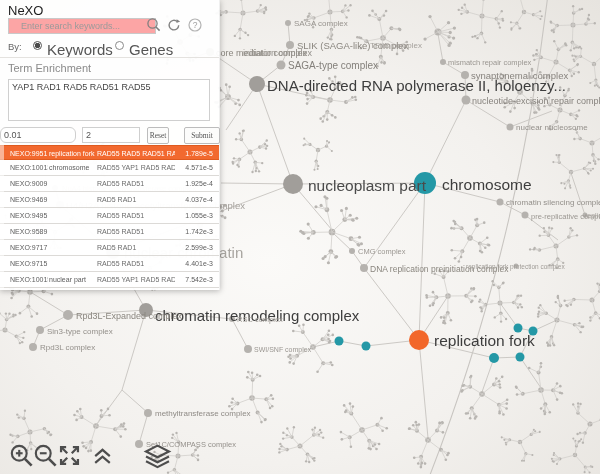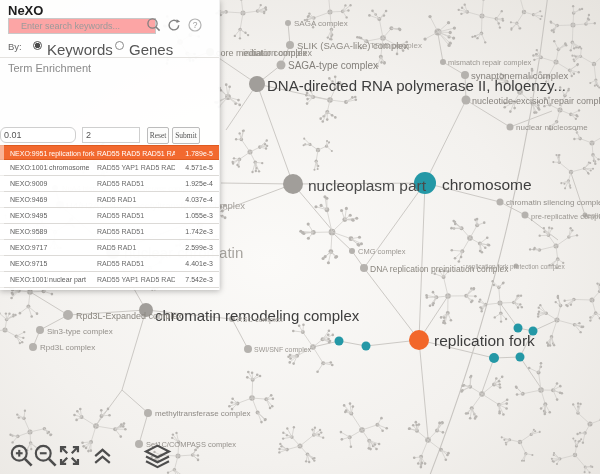--- a/index.html
+++ b/index.html
@@ -5,21 +5,21 @@
   html,body{margin:0;padding:0;background:#ddd;}
   .stage{position:relative;width:600px;height:474px;overflow:hidden;
     background:radial-gradient(ellipse at 45% 55%, #fbfaf8 0%, #f3f1ee 55%, #e7e4df 100%);
     font-family:"Liberation Sans", sans-serif;}
   svg text{font-family:"Liberation Sans", sans-serif;}
   
   .panel{position:absolute;left:0;top:0;width:219px;height:290px;
     background:rgba(255,255,255,0.93);box-shadow:0 1px 6px rgba(0,0,0,0.28);
     border-right:1px solid rgba(0,0,0,0.06);z-index:5;}
   .panel *{box-sizing:border-box;}
-  .p-title{position:absolute;left:8px;top:3px;font-size:13px;font-weight:bold;color:#1d1d1d;}
+  .p-title{position:absolute;left:8px;top:3px;font-size:13px;font-weight:normal;color:#1d1d1d;}
   .searchbox{position:absolute;left:8px;top:18px;width:148px;height:16px;border:1px solid #c9c9c9;
     font-size:9px;padding:0 12px;color:#555;background:#fca5a5;font-family:"Liberation Sans",sans-serif;}
   .searchbox::placeholder{color:#9a9a9a;}
   .hicon{position:absolute;top:17px;cursor:pointer;}
   .by-label{position:absolute;left:8px;top:41px;font-size:9.5px;color:#666;}
   .radio{position:absolute;top:41px;width:9px;height:9px;border:1px solid #8a8a8a;border-radius:50%;background:#fff;}
   .radio.sel{border-color:#555;background:radial-gradient(circle at 50% 50%, #4a4a4a 0 2.5px, #fff 3px);}
   .radio-lab{position:absolute;top:41px;font-size:15px;color:#555;}
   .divider{position:absolute;left:0;top:57px;width:100%;height:1px;background:#e4e2df;}
   .sec-head{position:absolute;left:8px;top:62px;font-size:11px;color:#8a8a8a;}
@@ -1995,25 +1995,26 @@
     </span>
 
     <span class="by-label">By:</span>
     <span class="radio sel" style="left:33px"></span>
     <span class="radio-lab" style="left:47px">Keywords</span>
     <span class="radio" style="left:115px"></span>
     <span class="radio-lab" style="left:129px">Genes</span>
 
     <div class="divider"></div>
     <div class="sec-head">Term Enrichment</div>
+    <textarea class="qbox" style="">YAP1 RAD1 RAD5 RAD51 RAD55</textarea>
 
     <input class="pin" style="left: 0; width: 76px; border-radius: 6px;" value="0.01">
     <input class="pin" style="left: 82px; width: 58px;" value="2">
     <button class="btn" style="left:147px;width:22px">Reset</button>
-    <button class="btn" style="left:172px;width:28px">Submit</button>
+    <button class="btn" style="left:184px;width:36px">Submit</button>
 
     <div class="rtable">
         <div class="trow selected">
           <span class="c-id">NEXO:9951</span>
           <span class="c-term">replication fork</span>
           <span class="c-genes">RAD55 RAD5 RAD51 RAD1</span>
           <span class="c-pv">1.789e-5</span>
         </div>
         <div class="trow">
           <span class="c-id">NEXO:10013</span>

